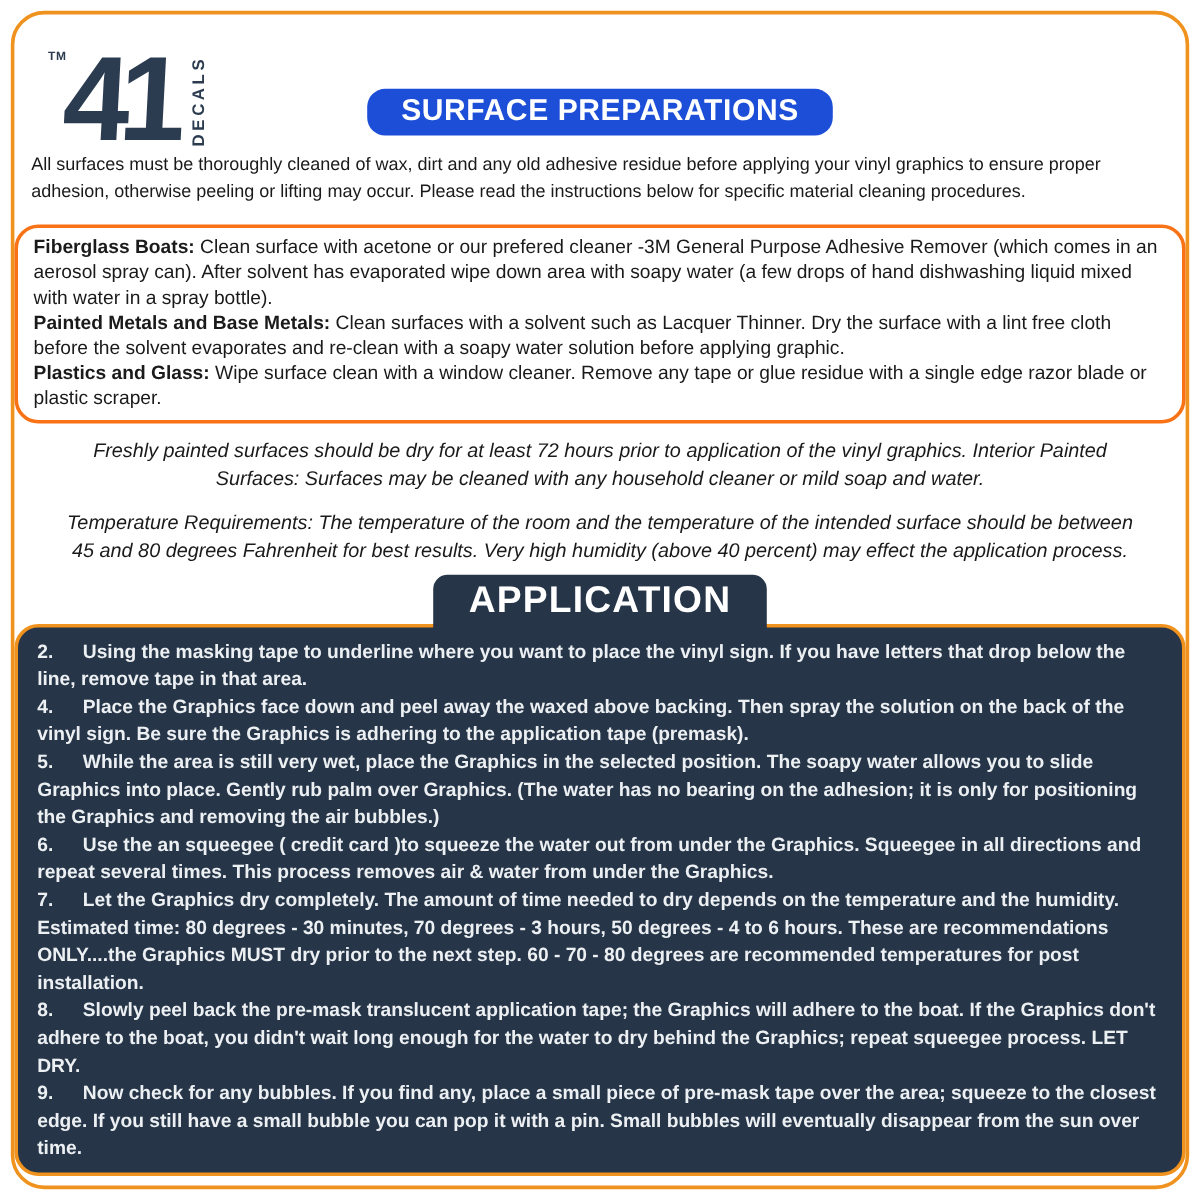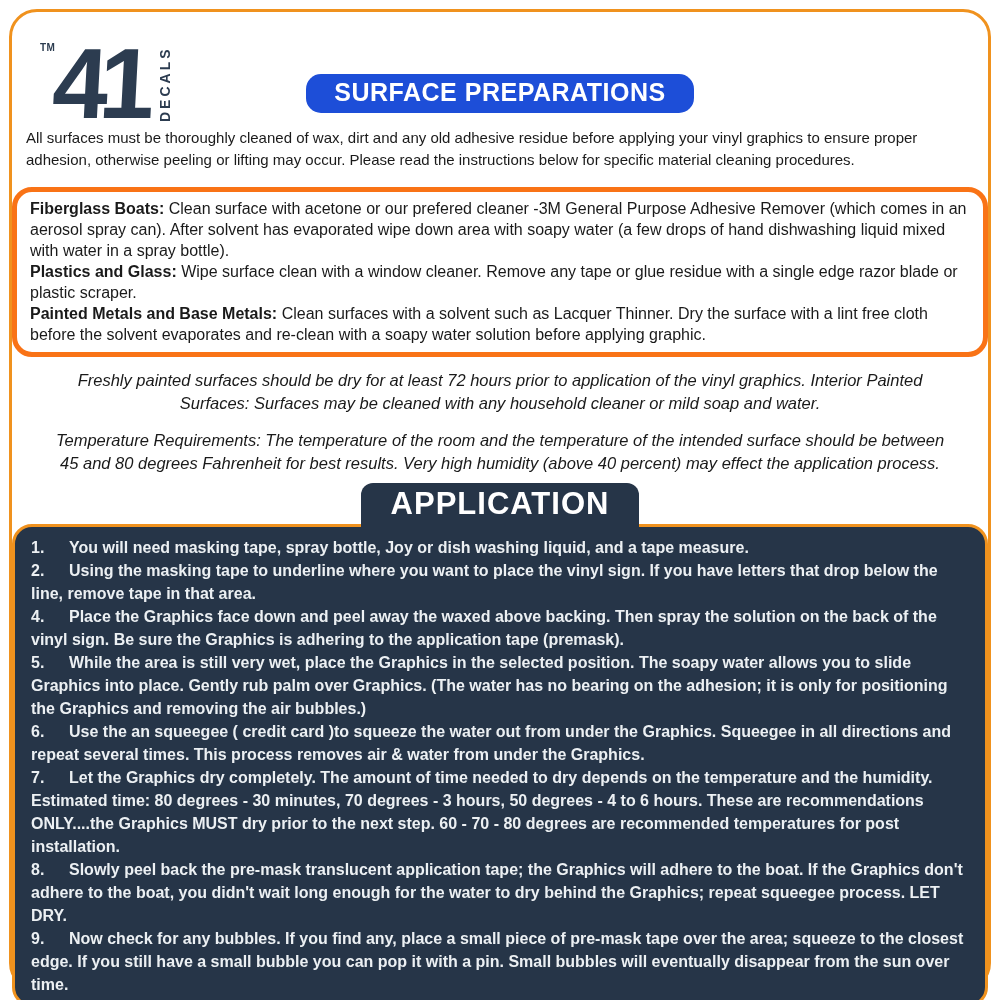--- a/index.html
+++ b/index.html
@@ -32,21 +32,21 @@
   .app-tab{
     width:fit-content;margin:8px auto -4px;position:relative;z-index:2;
     background:#263548;color:#ffffff;font-size:31px;font-weight:bold;
     letter-spacing:1px;padding:3px 30px 6px;border-radius:12px 12px 0 0;text-align:center;
   }
   
   .intro{
     margin:14px 14px 16px;font-size:15px;line-height:22px;
   }
   .prep-box{
-    margin:14px 0 0;border:5px solid #f97316;border-radius:20px;
+    margin:14px 0 0;border:3px solid #f97316;border-radius:20px;
     padding:6px 12px 7px 13px;font-size:16px;line-height:21px;
   }
   .prep-box p{margin:0;}
   .note{
     margin:12px 36px 0;text-align:center;font-style:italic;
     font-size:16.5px;line-height:23px;
   }
   .note + .note{margin-top:14px;}
   
   .app-box{
@@ -68,31 +68,30 @@
     <span class="logo-num">41</span>
     <span class="logo-vert">DECALS</span>
   </div>
 
   <div class="pill">SURFACE PREPARATIONS</div>
 
   <p class="intro">All surfaces must be thoroughly cleaned of wax, dirt and any old adhesive residue before applying your vinyl graphics to ensure proper adhesion, otherwise peeling or lifting may occur. Please read the instructions below for specific material cleaning procedures.</p>
 
   <div class="prep-box">
     <p class="mat"><b>Fiberglass Boats:</b> <span>Clean surface with acetone or our prefered cleaner -3M General Purpose Adhesive Remover (which comes in an aerosol spray can). After solvent has evaporated wipe down area with soapy water (a few drops of hand dishwashing liquid mixed with water in a spray bottle).</span></p>
+    <p class="mat"><b>Painted Metals and Base Metals:</b> <span>Clean surfaces with a solvent such as Lacquer Thinner. Dry the surface with a lint free cloth before the solvent evaporates and re-clean with a soapy water solution before applying graphic.</span></p>
     <p class="mat"><b>Plastics and Glass:</b> <span>Wipe surface clean with a window cleaner. Remove any tape or glue residue with a single edge razor blade or plastic scraper.</span></p>
-    <p class="mat"><b>Painted Metals and Base Metals:</b> <span>Clean surfaces with a solvent such as Lacquer Thinner. Dry the surface with a lint free cloth before the solvent evaporates and re-clean with a soapy water solution before applying graphic.</span></p>
   </div>
 
   <p class="note">Freshly painted surfaces should be dry for at least 72 hours prior to application of the vinyl graphics. Interior Painted Surfaces: Surfaces may be cleaned with any household cleaner or mild soap and water.</p>
   <p class="note">Temperature Requirements: The temperature of the room and the temperature of the intended surface should be between 45 and 80 degrees Fahrenheit for best results. Very high humidity (above 40 percent) may effect the application process.</p>
 
   <div class="app-tab">APPLICATION</div>
 
   <div class="app-box">
-    <p class="step"><span class="n">1.</span><span>You will need masking tape, spray bottle, Joy or dish washing liquid, and a tape measure.</span></p>
     <p class="step"><span class="n">2.</span><span>Using the masking tape to underline where you want to place the vinyl sign. If you have letters that drop below the line, remove tape in that area.</span></p>
     <p class="step"><span class="n">4.</span><span>Place the Graphics face down and peel away the waxed above backing. Then spray the solution on the back of the vinyl sign. Be sure the Graphics is adhering to the application tape (premask).</span></p>
     <p class="step"><span class="n">5.</span><span>While the area is still very wet, place the Graphics in the selected position. The soapy water allows you to slide Graphics into place. Gently rub palm over Graphics. (The water has no bearing on the adhesion; it is only for positioning the Graphics and removing the air bubbles.)</span></p>
     <p class="step"><span class="n">6.</span><span>Use the an squeegee ( credit card )to squeeze the water out from under the Graphics. Squeegee in all directions and repeat several times. This process removes air &amp; water from under the Graphics.</span></p>
     <p class="step"><span class="n">7.</span><span>Let the Graphics dry completely. The amount of time needed to dry depends on the temperature and the humidity. Estimated time: 80 degrees - 30 minutes, 70 degrees - 3 hours, 50 degrees - 4 to 6 hours. These are recommendations ONLY....the Graphics MUST dry prior to the next step. 60 - 70 - 80 degrees are recommended temperatures for post installation.</span></p>
     <p class="step"><span class="n">8.</span><span>Slowly peel back the pre-mask translucent application tape; the Graphics will adhere to the boat. If the Graphics don't adhere to the boat, you didn't wait long enough for the water to dry behind the Graphics; repeat squeegee process. LET DRY.</span></p>
     <p class="step"><span class="n">9.</span><span>Now check for any bubbles. If you find any, place a small piece of pre-mask tape over the area; squeeze to the closest edge. If you still have a small bubble you can pop it with a pin. Small bubbles will eventually disappear from the sun over time.</span></p>
   </div>
 
 </div>

